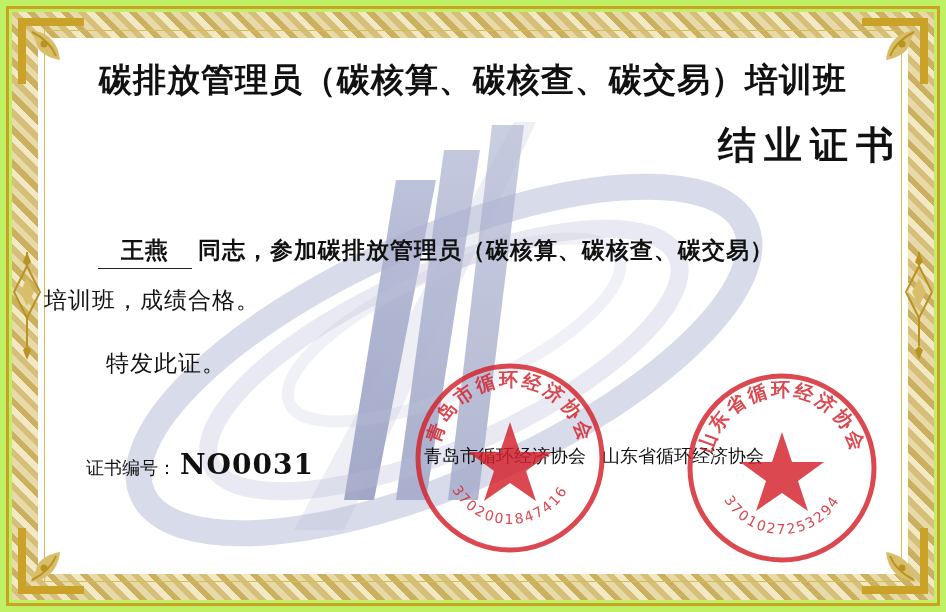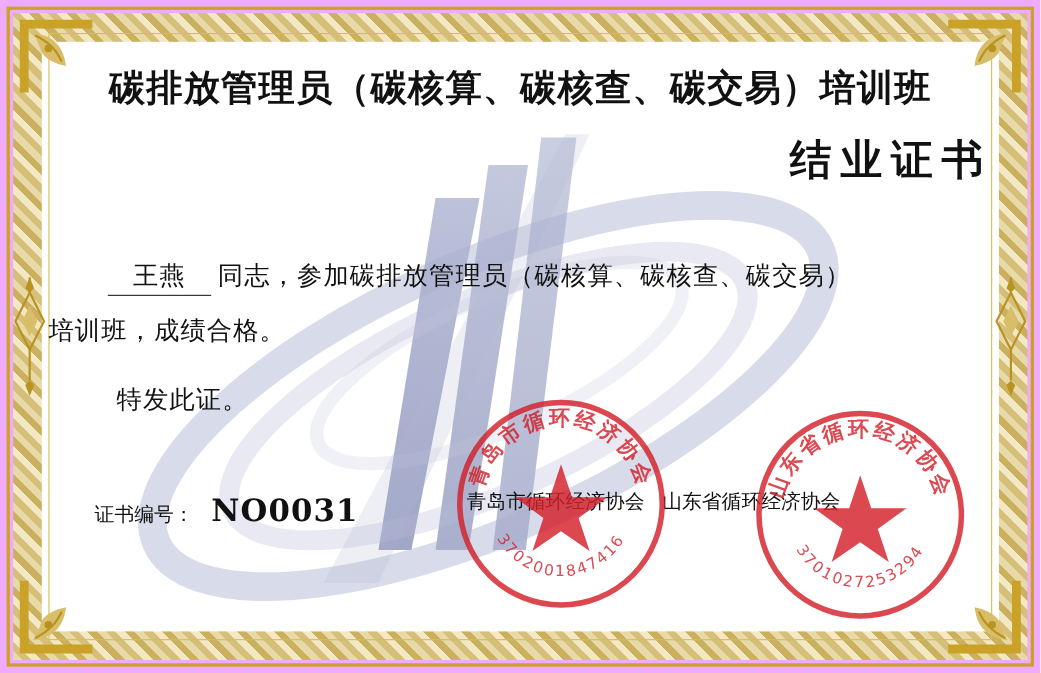--- a/index.html
+++ b/index.html
@@ -8,21 +8,21 @@
     background: #ffffff;
   }
   body {
     font-family: "Liberation Serif", serif;
   }
   .certificate {
     position: relative;
     width: 946px;
     height: 612px;
     overflow: hidden;
-    background: #f0abfc;
+    background: #bef264;
   }
 
   
   .border-outer {
     position: absolute;
     left: 6px; top: 6px; right: 6px; bottom: 6px;
     border: 3px solid #c9a227;
     box-sizing: border-box;
   }
   .border-inner {
@@ -113,20 +113,21 @@
 
   .body-line1 {
     position: absolute;
     top: 205px;
     left: 20px;
     right: 10px;
     font-size: 23px;
     color: #111111;
     letter-spacing: 1px;
     white-space: nowrap;
+    font-weight: bold;
   }
   .name-slot {
     display: inline-block;
     min-width: 86px;
     text-align: center;
     border-bottom: 1.5px solid #222;
     padding: 0 4px 2px 4px;
     margin: 0 6px 0 34px;
     font-size: 23px;
   }
@@ -149,21 +150,21 @@
   }
 
   .cert-no {
     position: absolute;
     left: 42px;
     top: 418px;
     font-size: 18px;
     color: #111111;
     display: flex;
     align-items: baseline;
-    gap: 16px;
+    gap: 4px;
   }
   .cert-no-value {
     font-size: 28px;
     font-weight: bold;
     font-family: "DejaVu Serif", "Liberation Serif", serif;
     letter-spacing: 1px;
   }
 
   .issuers {
     position: absolute;

